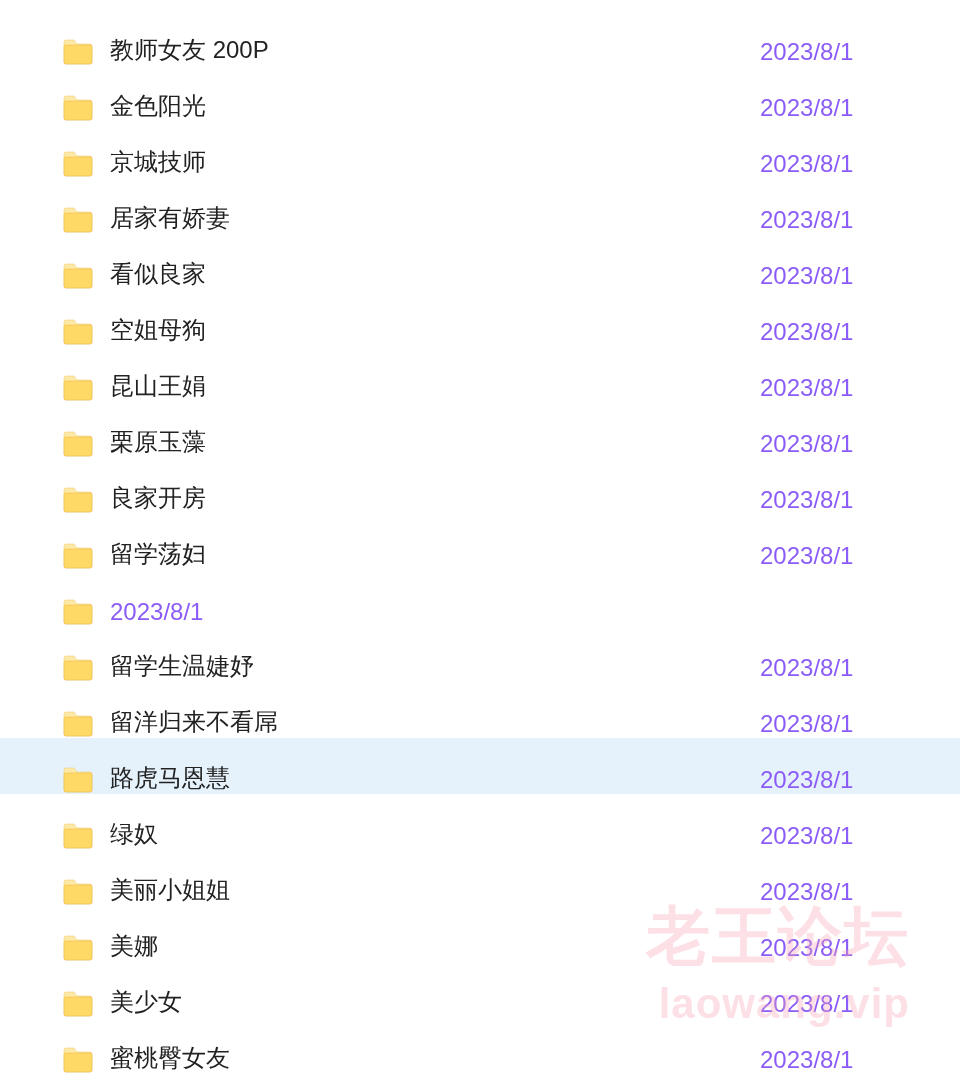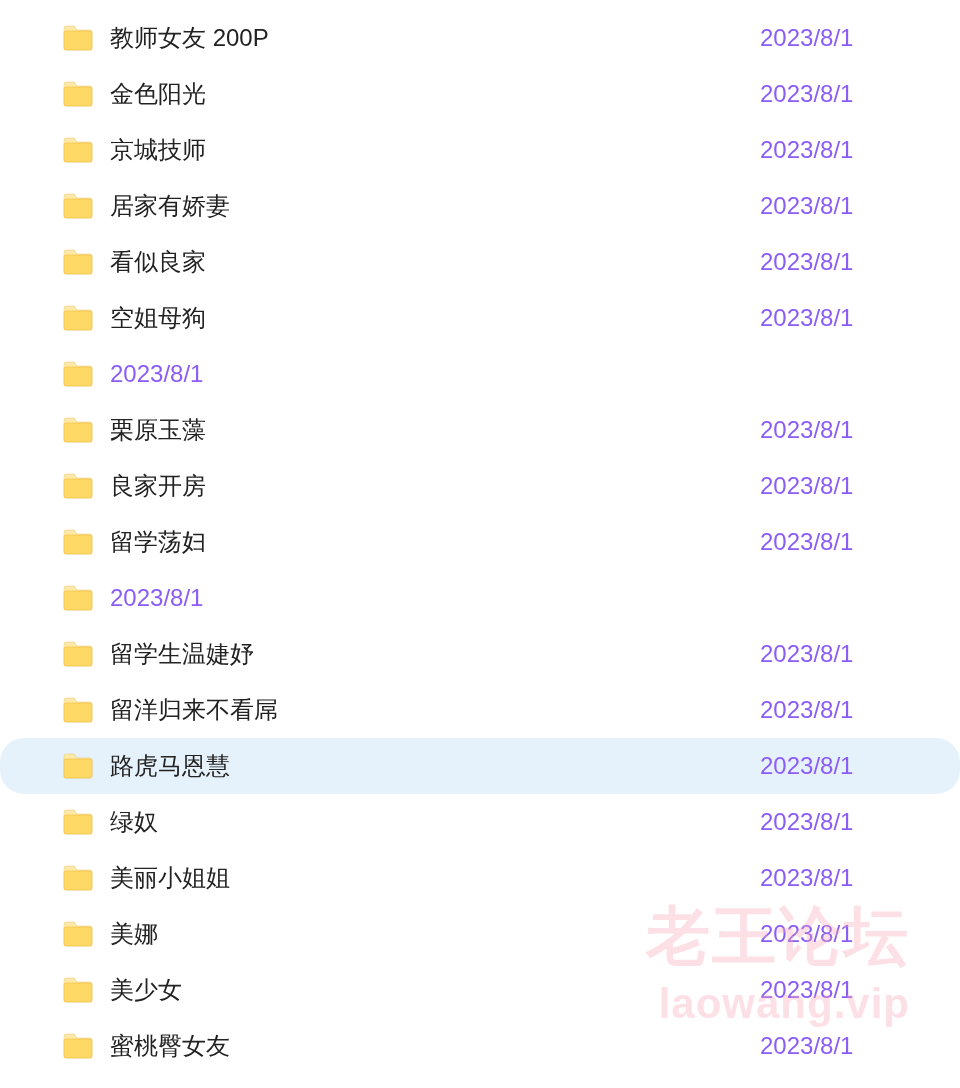--- a/index.html
+++ b/index.html
@@ -9,29 +9,28 @@
     width: 960px;
     height: 1088px;
     overflow: hidden;
     position: relative;
   }
   .file-list {
     padding-top: 10px;
   }
   .row {
     display: flex;
-    align-items: center;
+    align-items: flex-end;
     height: 56px;
     padding-left: 62px;
     padding-right: 30px;
     cursor: default;
   }
   .row.selected {
     background: #e6f2fb;
-    border-radius: 24px;
   }
   .icon {
     width: 32px;
     height: 28px;
     margin-right: 16px;
     flex-shrink: 0;
   }
   .name {
     flex: 1;
     font-size: 24px;
@@ -118,20 +117,21 @@
           <path d="M2 9 Q2 7 4 7 L28 7 Q30 7 30 9 L30 24 Q30 26 28 26 L4 26 Q2 26 2 24 Z" fill="#ffd966" stroke="#e6b43a" stroke-width="0.5"></path>
         </svg></span>
       <span class="name">空姐母狗</span>
       <span class="date">2023/8/1</span>
     </div>
     <div class="row">
       <span class="icon"><svg viewBox="0 0 32 28" width="32" height="28">
           <path d="M2 4 Q2 2 4 2 L12 2 L15 6 L28 6 Q30 6 30 8 L30 24 Q30 26 28 26 L4 26 Q2 26 2 24 Z" fill="#ffe9a6" stroke="#e6c46a" stroke-width="0.5"></path>
           <path d="M2 9 Q2 7 4 7 L28 7 Q30 7 30 9 L30 24 Q30 26 28 26 L4 26 Q2 26 2 24 Z" fill="#ffd966" stroke="#e6b43a" stroke-width="0.5"></path>
         </svg></span>
+      <span class="name">昆山王娟</span>
       <span class="date">2023/8/1</span>
     </div>
     <div class="row">
       <span class="icon"><svg viewBox="0 0 32 28" width="32" height="28">
           <path d="M2 4 Q2 2 4 2 L12 2 L15 6 L28 6 Q30 6 30 8 L30 24 Q30 26 28 26 L4 26 Q2 26 2 24 Z" fill="#ffe9a6" stroke="#e6c46a" stroke-width="0.5"></path>
           <path d="M2 9 Q2 7 4 7 L28 7 Q30 7 30 9 L30 24 Q30 26 28 26 L4 26 Q2 26 2 24 Z" fill="#ffd966" stroke="#e6b43a" stroke-width="0.5"></path>
         </svg></span>
       <span class="name">栗原玉藻</span>
       <span class="date">2023/8/1</span>
     </div>

